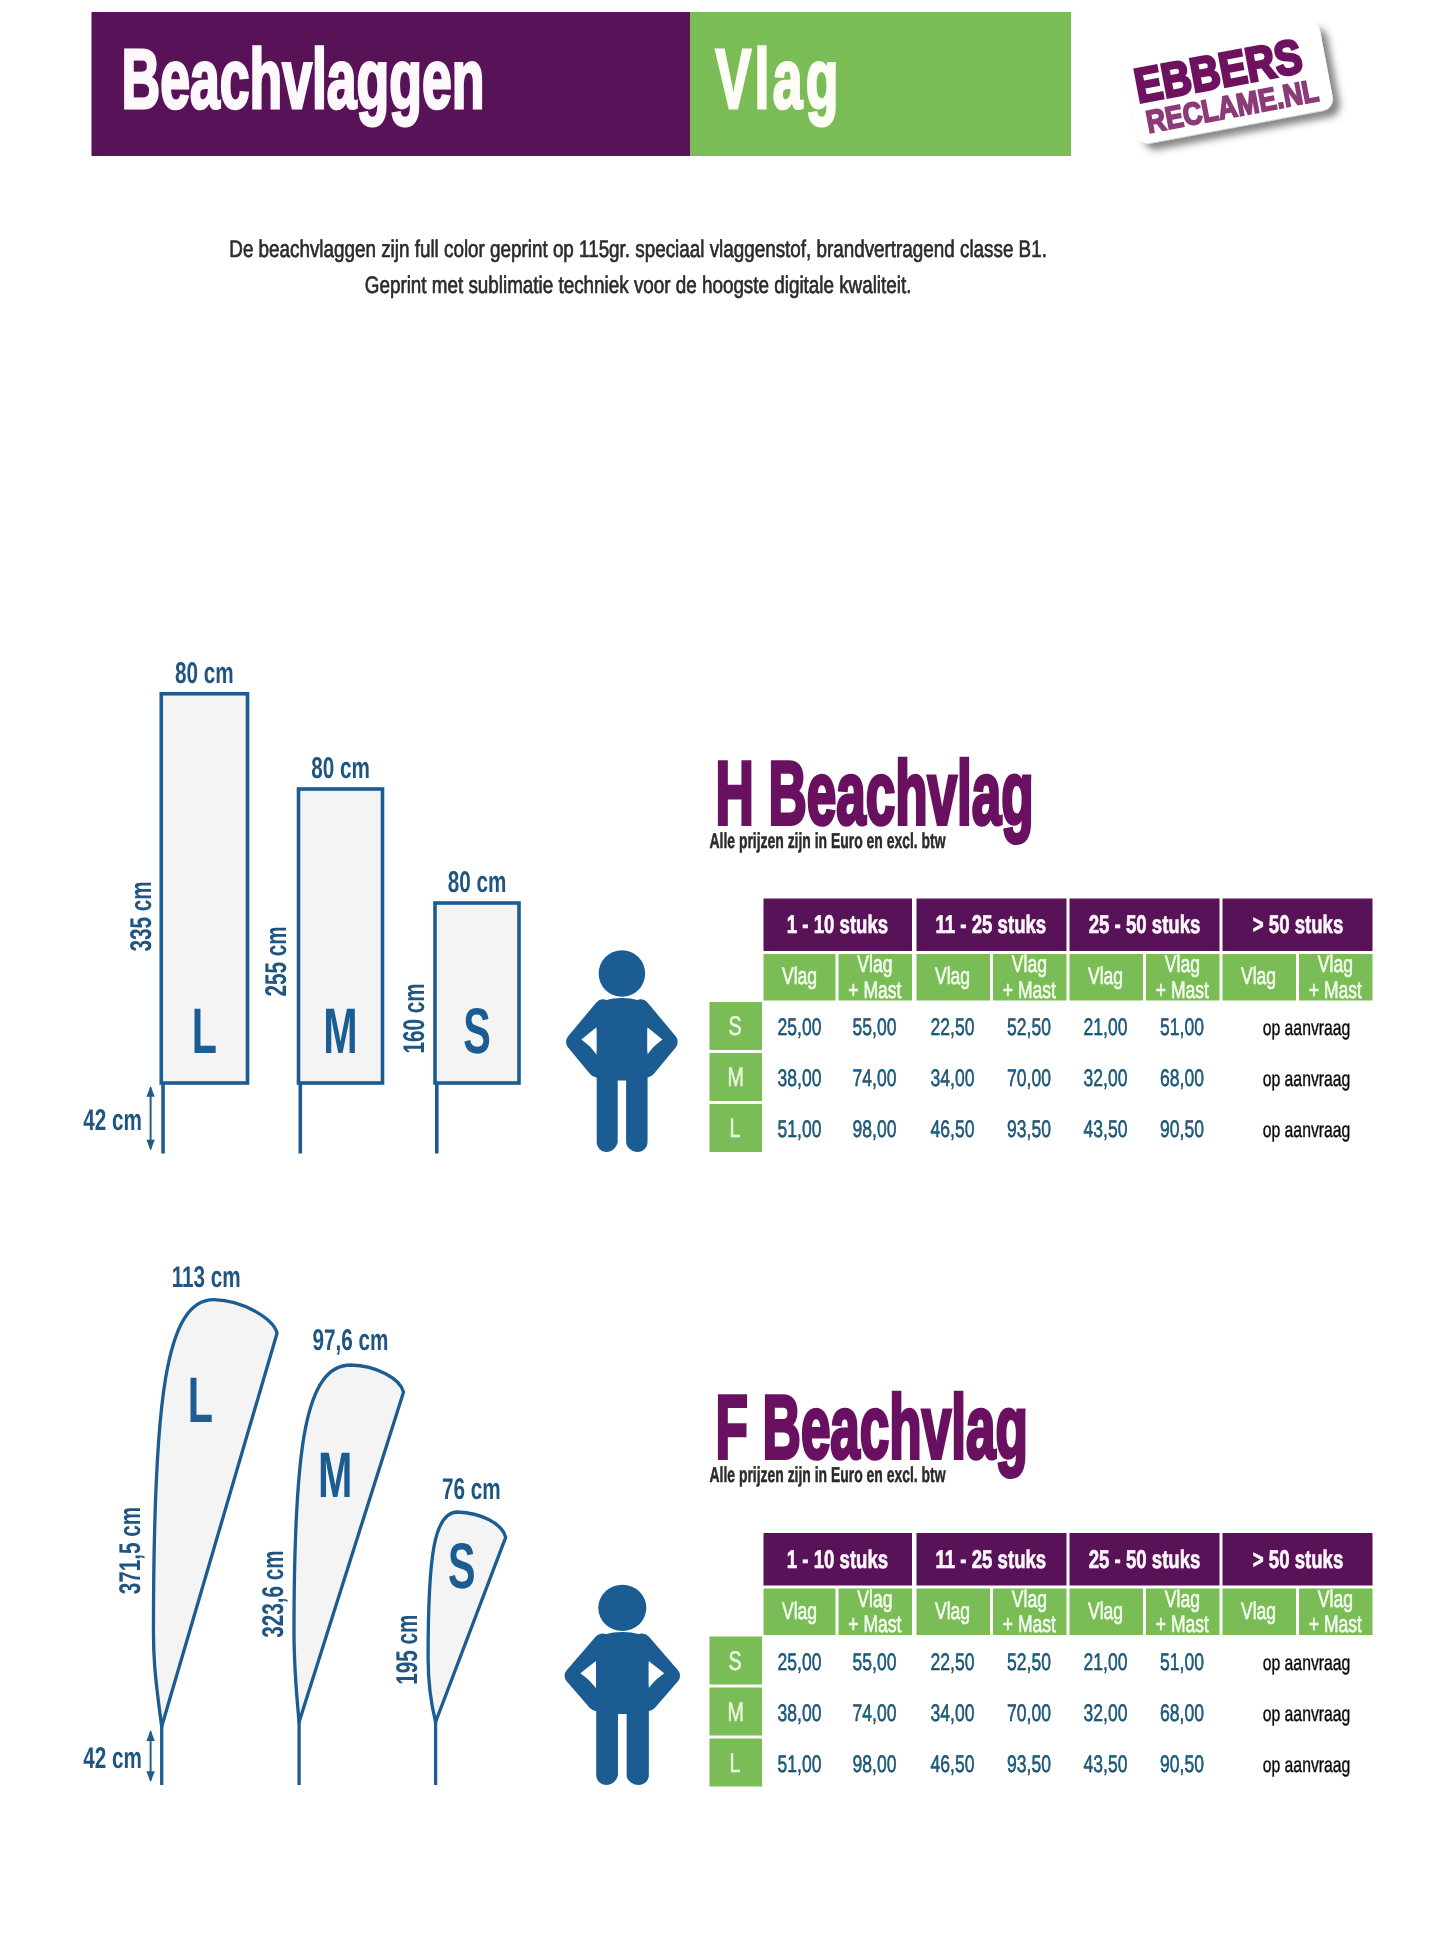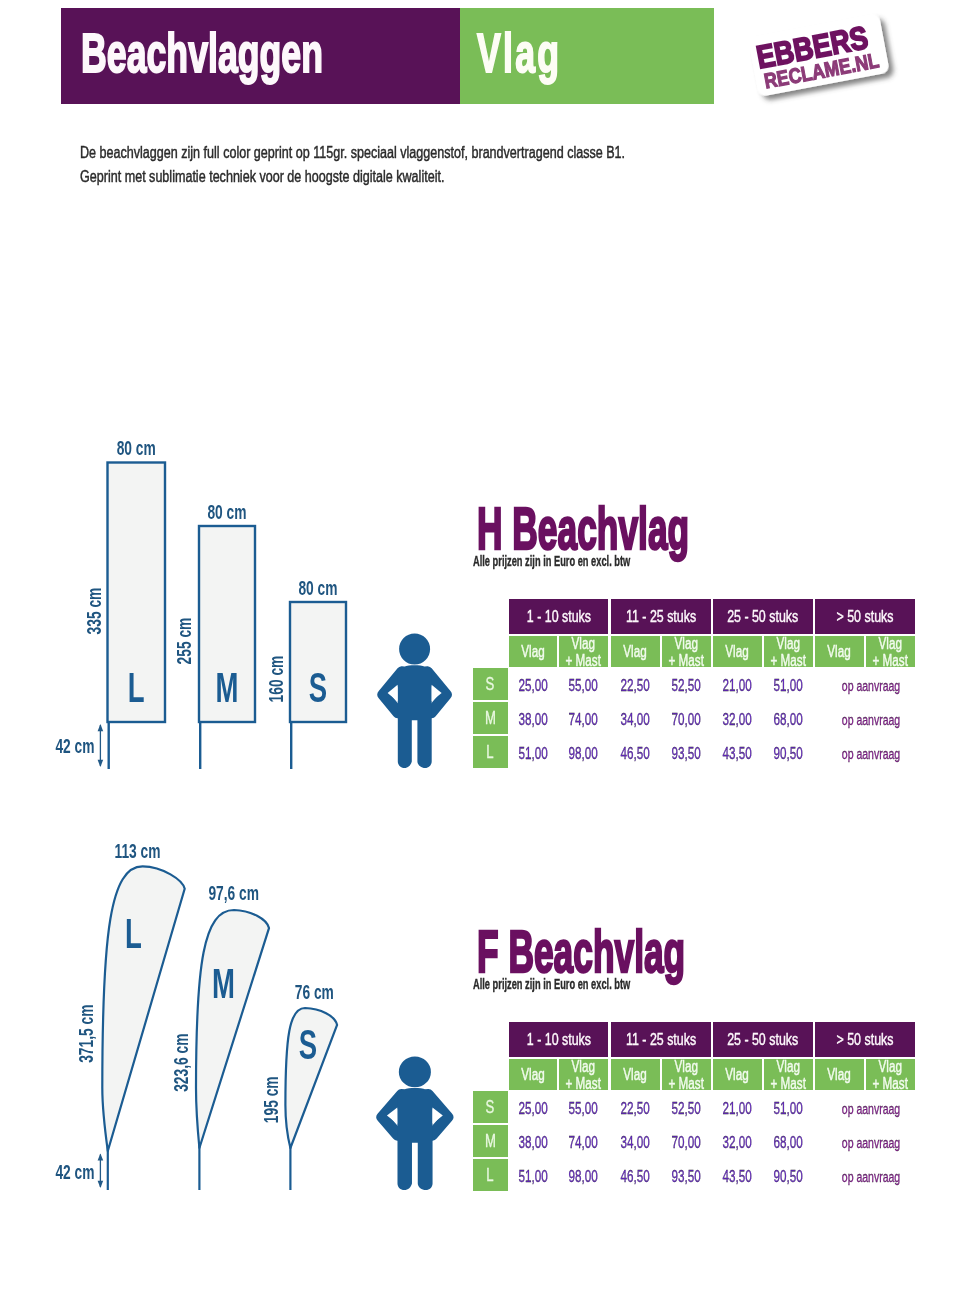--- a/index.html
+++ b/index.html
@@ -16,43 +16,43 @@
              line-height:56.3px;white-space:nowrap;-webkit-text-stroke:2px #fdf8fb;
              transform:scaleX(0.634);transform-origin:left top;}
   .hdr-sub{position:absolute;left:416.2px;top:17.3px;color:#fdfdf5;font-size:56.3px;font-weight:bold;
            line-height:56.3px;white-space:nowrap;-webkit-text-stroke:2px #fdfdf5;letter-spacing:3.5px;
            transform:scaleX(0.634);transform-origin:left top;}
 
   
   .logo{position:absolute;left:750px;top:8px;width:170px;height:110px;}
 
   
-  .intro{position:absolute;left:80px;top:141px;width:880px;color:#2b2b2b;}
+  .intro{position:absolute;left:80px;top:155px;width:880px;color:#2b2b2b;text-align:center;}
   .intro p{margin:0 0 19px 0;}
   .intro .ln{display:block;font-size:16px;line-height:24px;white-space:nowrap;
              transform:scaleX(0.785);transform-origin:left top;font-weight:normal;
              -webkit-text-stroke:0.45px #2b2b2b;}
 
   
   .sect-title{position:absolute;color:#6a1060;font-size:60px;font-weight:bold;line-height:60px;
               white-space:nowrap;transform:scaleX(0.589);transform-origin:left top;
               -webkit-text-stroke:2.6px #6a1060;}
   .sect-note{position:absolute;color:#2b2b2b;font-size:14.4px;line-height:15px;font-weight:bold;
              white-space:nowrap;transform:scaleX(0.645);transform-origin:left top;
              -webkit-text-stroke:0.35px #2b2b2b;}
 
   
   .ptable{position:absolute;}
   .pt-cell{position:absolute;box-sizing:border-box;display:flex;align-items:center;
            justify-content:center;text-align:center;}
-  .pt-grp{background:#581257;color:#fdf7fb;font-size:17px;font-weight:normal;-webkit-text-stroke:0.45px #fdf7fb;}
+  .pt-grp{background:#581257;color:#fdf7fb;font-size:17px;font-weight:bold;-webkit-text-stroke:0.45px #fdf7fb;}
   .pt-sub{background:#7abd57;color:#f2fbee;font-size:16px;line-height:17px;-webkit-text-stroke:0.45px #f2fbee;}
   .pt-size{background:#7abd57;color:#e9f8e0;font-size:18px;-webkit-text-stroke:0.35px #e9f8e0;}
-  .pt-val{color:#6d28d9;font-size:16px;padding-top:3px;-webkit-text-stroke:0.3px #262626;}
-  .pt-ask{color:#a21caf;font-size:14.4px;padding-top:3px;-webkit-text-stroke:0.3px #262626;}
+  .pt-val{color:#0369a1;font-size:16px;padding-top:3px;-webkit-text-stroke:0.3px #262626;}
+  .pt-ask{color:#000000;font-size:14.4px;padding-top:3px;-webkit-text-stroke:0.3px #262626;}
   .sq{transform:scaleX(0.73);transform-origin:center center;display:inline-block;white-space:nowrap;}
 
   
   .diagram{position:absolute;left:0;}
   .dim-lab{font-family:"Liberation Sans",sans-serif;font-weight:bold;font-size:20px;fill:#1f5580;}
   .flag-lab{font-family:"Liberation Sans",sans-serif;font-weight:bold;fill:#1b5c92;}
 </style>
 </head>
 <body>
 

